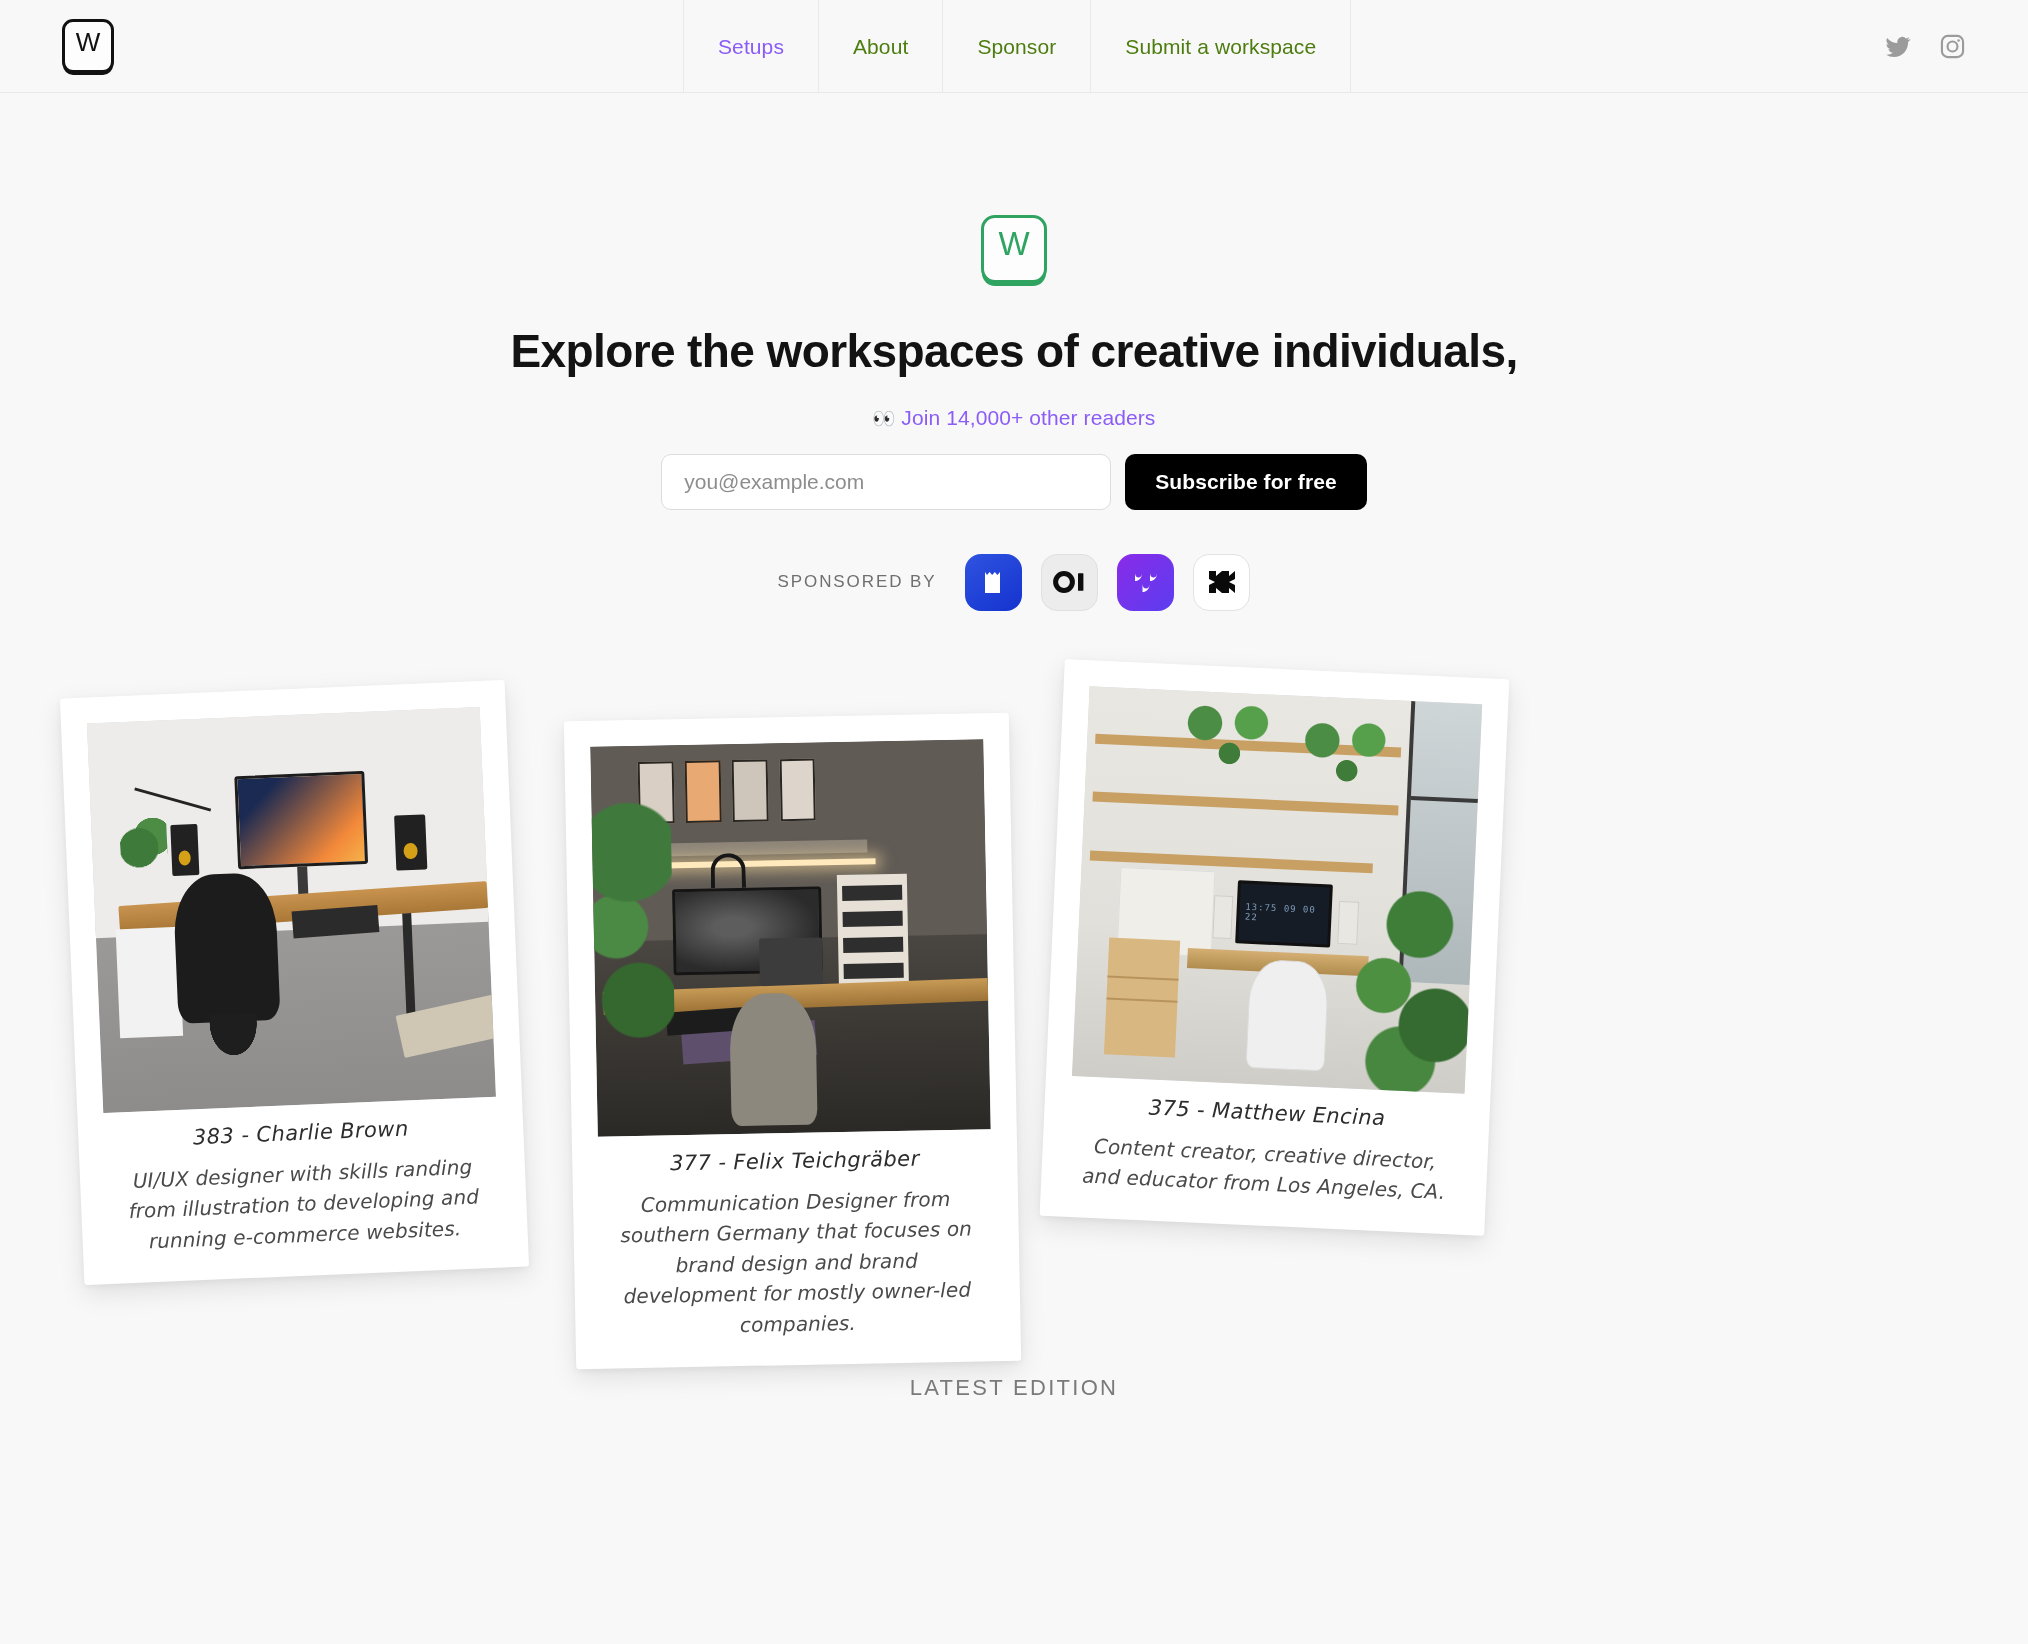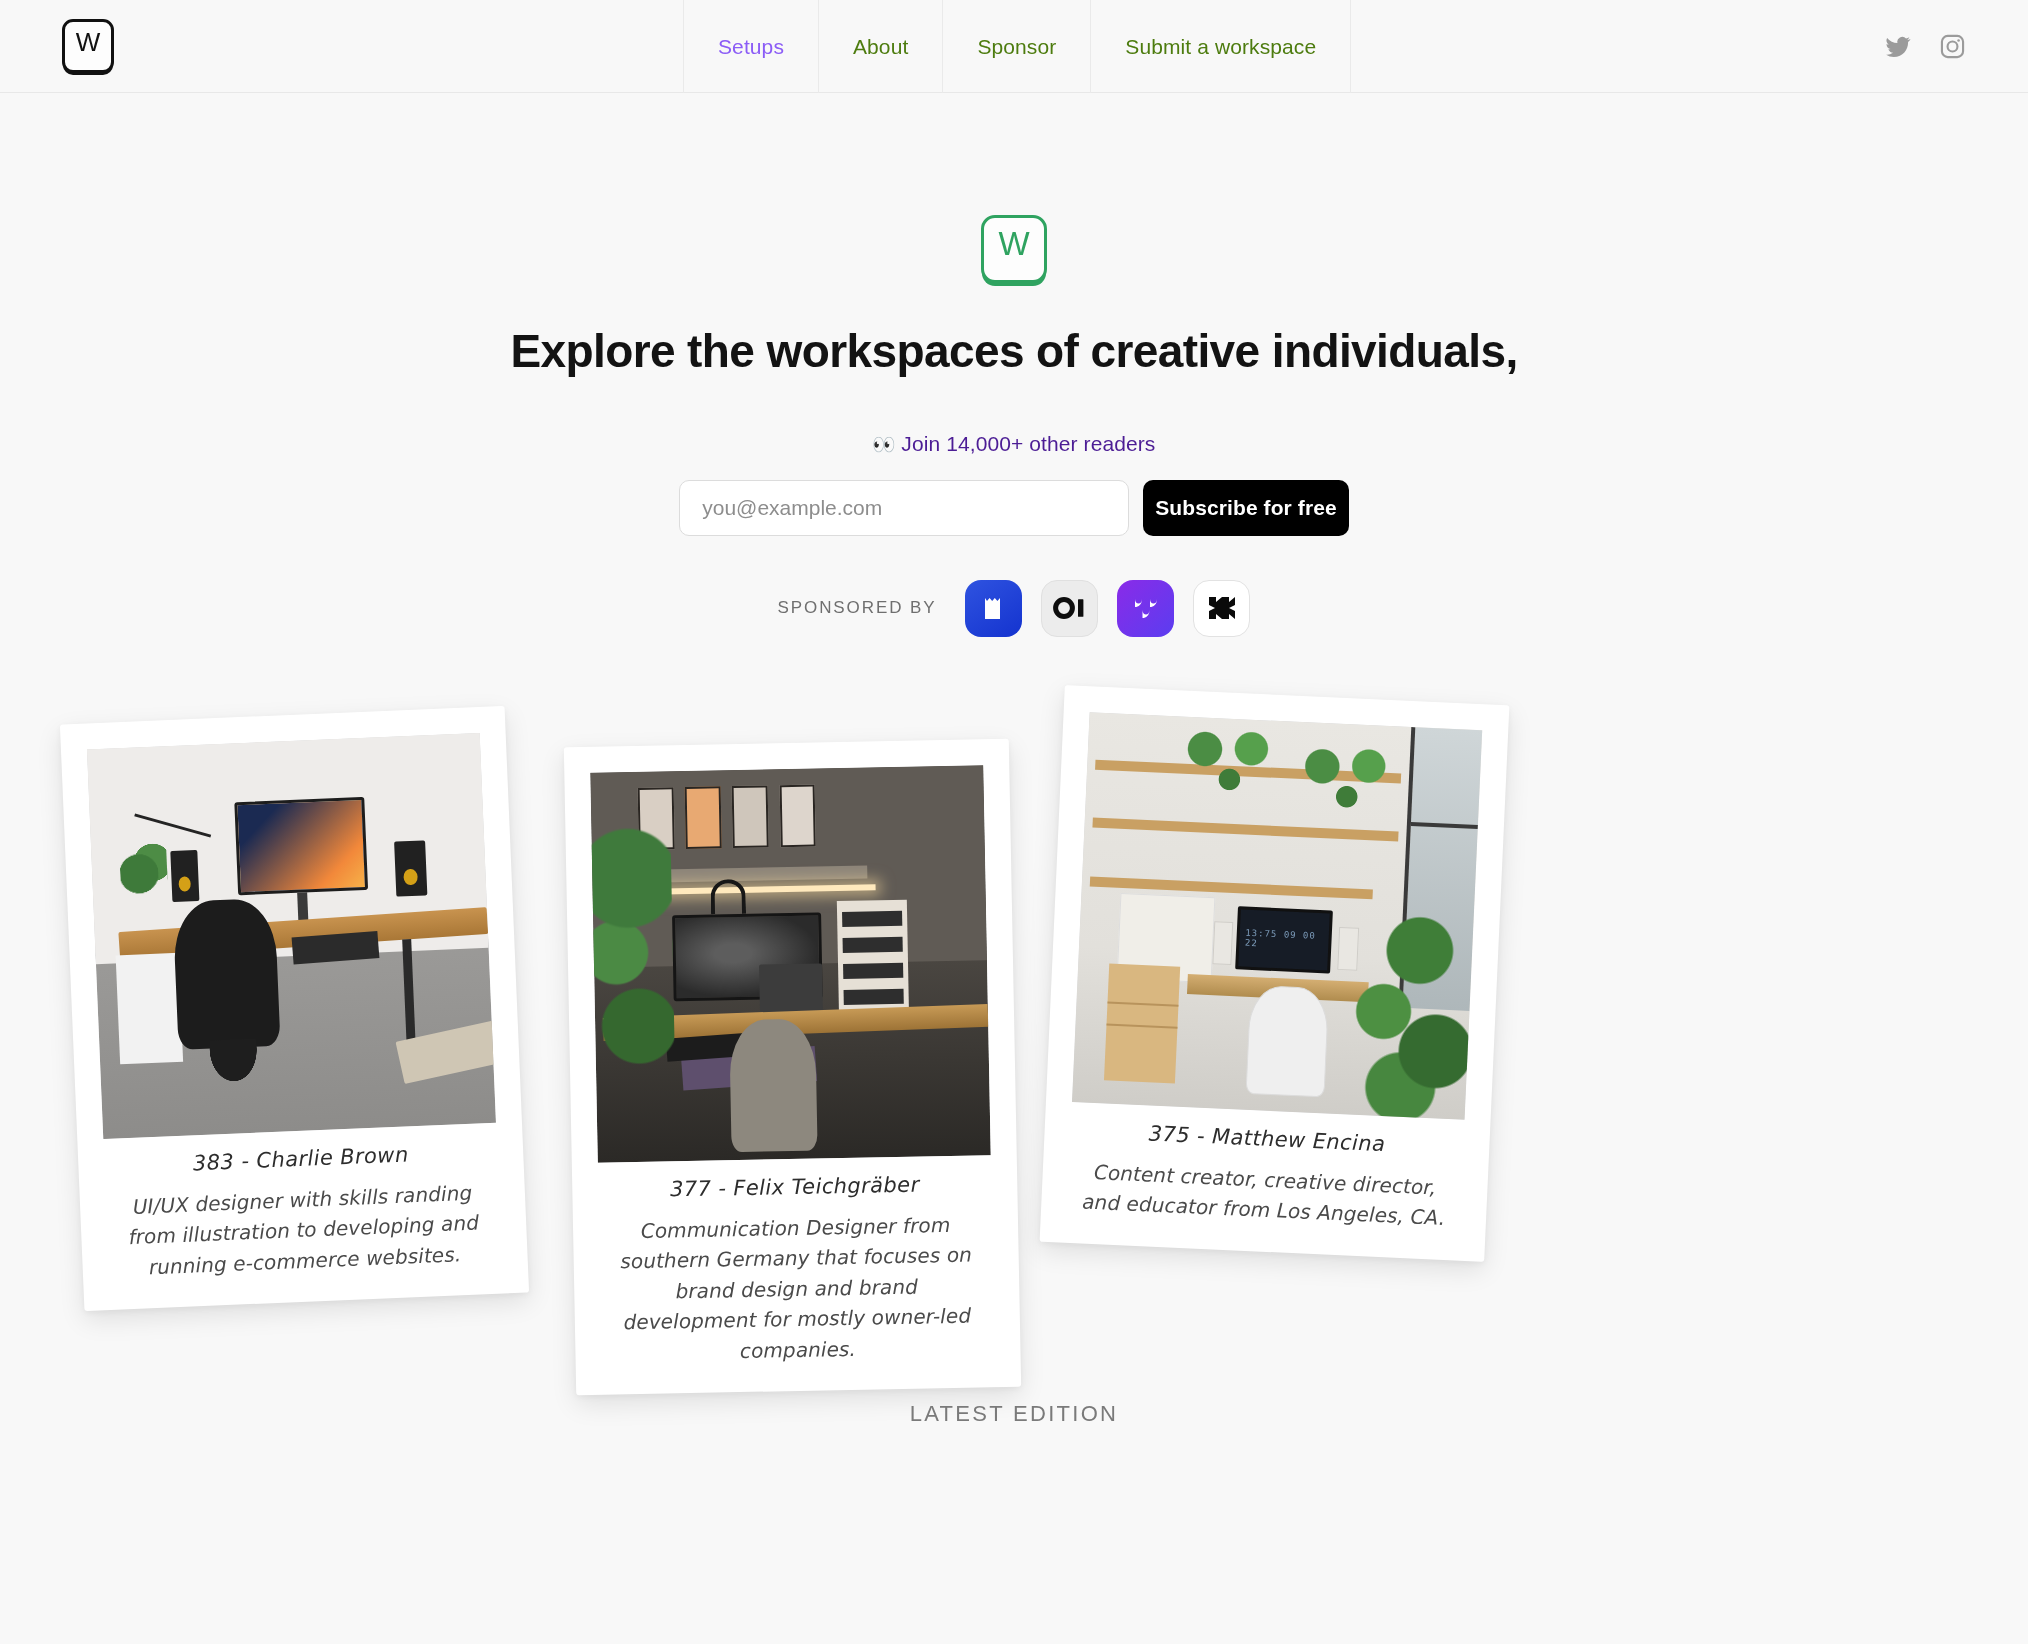--- a/index.html
+++ b/index.html
@@ -122,23 +122,23 @@
     line-height: 1.12;
   }
   .headline-sub {
     display: block;
     margin-top: 10px;
     color: #767676;
     font-weight: 700;
   }
 
   .readers {
-    margin-top: 54px;
+    margin-top: 28px;
     font-size: 21px;
-    color: #4c1d95;
+    color: #8b5cf6;
     letter-spacing: 0.1px;
   }
   .readers .eyes { font-size: 19px; margin-right: 5px; }
 
   .subscribe-form {
     margin-top: 24px;
     display: flex;
     justify-content: center;
     align-items: stretch;
     gap: 14px;
@@ -151,21 +151,21 @@
     background: #ffffff;
     padding: 0 22px;
     font-size: 21px;
     font-family: "Liberation Sans", sans-serif;
     color: #222;
     outline: none;
   }
   .email-input::placeholder { color: #8d8d8d; }
   .subscribe-btn {
     height: 56px;
-    padding: 0 12px;
+    padding: 0 30px;
     background: #000000;
     color: #ffffff;
     border: none;
     border-radius: 10px;
     font-size: 21px;
     font-weight: 700;
     font-family: "Liberation Sans", sans-serif;
     cursor: pointer;
     letter-spacing: 0.1px;
   }

